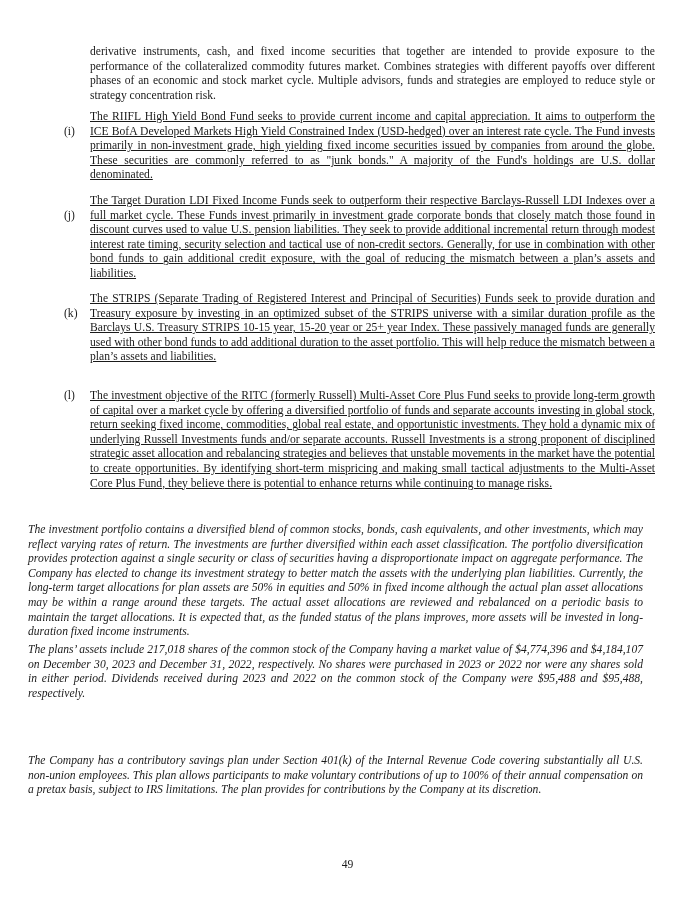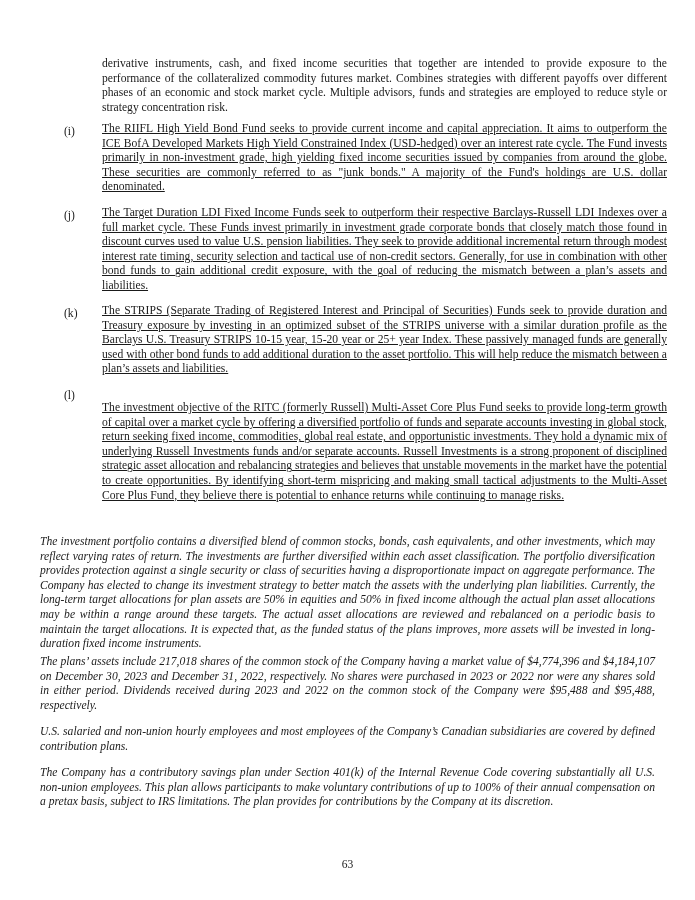--- a/index.html
+++ b/index.html
@@ -7,21 +7,21 @@
     width: 695px; height: 900px; position: relative; overflow: hidden;
     font-family: "Liberation Serif", "DejaVu Serif", serif;
     color: #1a1a1a;
   }
   .page { position: absolute; left: 0; top: 0; width: 695px; height: 900px; }
   .p {
     position: absolute;
     font-size: 11.6px;
     line-height: 14.6px;
     text-align: justify;
-    margin: 12px;
+    margin: 0;
   }
   .list-item .p { left: 90px; width: 565px; text-decoration: underline; }
   .label {
     position: absolute;
     left: 64px;
     font-size: 11.6px;
     line-height: 14.6px;
   }
   .body-p { left: 28px; width: 615px; font-style: italic; }
   .page-number {
@@ -51,17 +51,16 @@
     <p class="p" style="top:292px;">The STRIPS (Separate Trading of Registered Interest and Principal of Securities) Funds seek to provide duration and Treasury exposure by investing in an optimized subset of the STRIPS universe with a similar duration profile as the Barclays U.S. Treasury STRIPS 10-15 year, 15-20 year or 25+ year Index. These passively managed funds are generally used with other bond funds to add additional duration to the asset portfolio. This will help reduce the mismatch between a plan’s assets and liabilities.</p>
   </div>
 
   <div class="list-item">
     <span class="label" style="top:389px;">(l)</span>
     <p class="p" style="top:389px;">The investment objective of the RITC (formerly Russell) Multi-Asset Core Plus Fund seeks to provide long-term growth of capital over a market cycle by offering a diversified portfolio of funds and separate accounts investing in global stock, return seeking fixed income, commodities, global real estate, and opportunistic investments. They hold a dynamic mix of underlying Russell Investments funds and/or separate accounts. Russell Investments is a strong proponent of disciplined strategic asset allocation and rebalancing strategies and believes that unstable movements in the market have the potential to create opportunities. By identifying short-term mispricing and making small tactical adjustments to the Multi-Asset Core Plus Fund, they believe there is potential to enhance returns while continuing to manage risks.</p>
   </div>
 
   <p class="p body-p" style="top:523px;">The investment portfolio contains a diversified blend of common stocks, bonds, cash equivalents, and other investments, which may reflect varying rates of return. The investments are further diversified within each asset classification. The portfolio diversification provides protection against a single security or class of securities having a disproportionate impact on aggregate performance. The Company has elected to change its investment strategy to better match the assets with the underlying plan liabilities. Currently, the long-term target allocations for plan assets are 50% in equities and 50% in fixed income although the actual plan asset allocations may be within a range around these targets. The actual asset allocations are reviewed and rebalanced on a periodic basis to maintain the target allocations. It is expected that, as the funded status of the plans improves, more assets will be invested in long-duration fixed income instruments.</p>
   <p class="p body-p" style="top:643px;">The plans’ assets include 217,018 shares of the common stock of the Company having a market value of $4,774,396 and $4,184,107 on December 30, 2023 and December 31, 2022, respectively. No shares were purchased in 2023 or 2022 nor were any shares sold in either period. Dividends received during 2023 and 2022 on the common stock of the Company were $95,488 and $95,488, respectively.</p>
-  <p class="p body-p" style="top:713px;">U.S. salaried and non-union hourly employees and most employees of the Company’s Canadian subsidiaries are covered by defined contribution plans.</p>
   <p class="p body-p" style="top:754px;">The Company has a contributory savings plan under Section 401(k) of the Internal Revenue Code covering substantially all U.S. non-union employees. This plan allows participants to make voluntary contributions of up to 100% of their annual compensation on a pretax basis, subject to IRS limitations. The plan provides for contributions by the Company at its discretion.</p>
 
-  <div class="page-number">63</div>
+  <div class="page-number">49</div>
 </div>
 
 </body></html>

